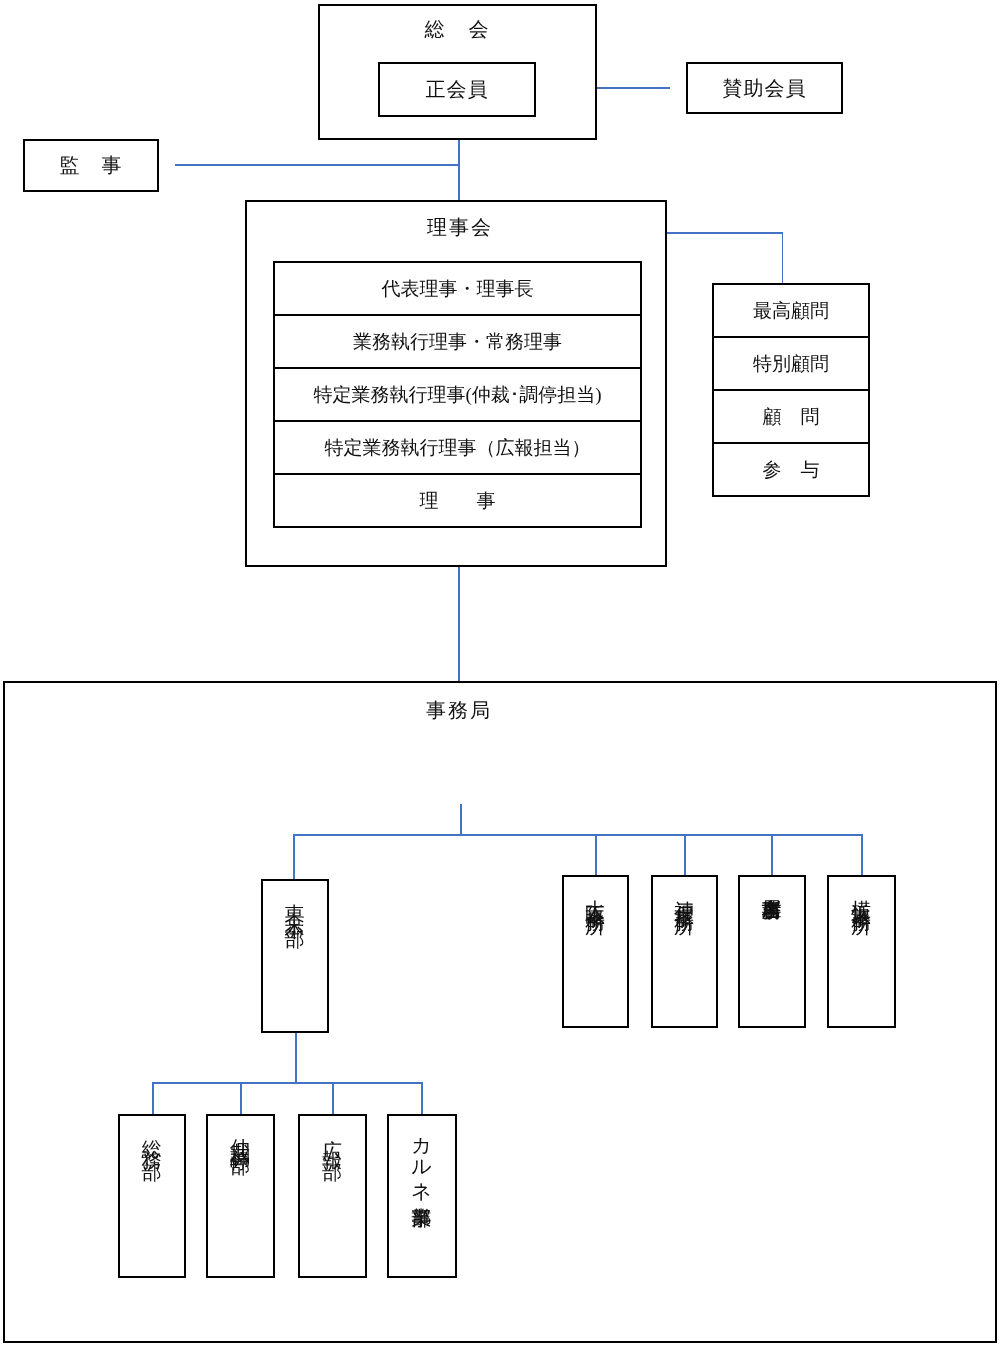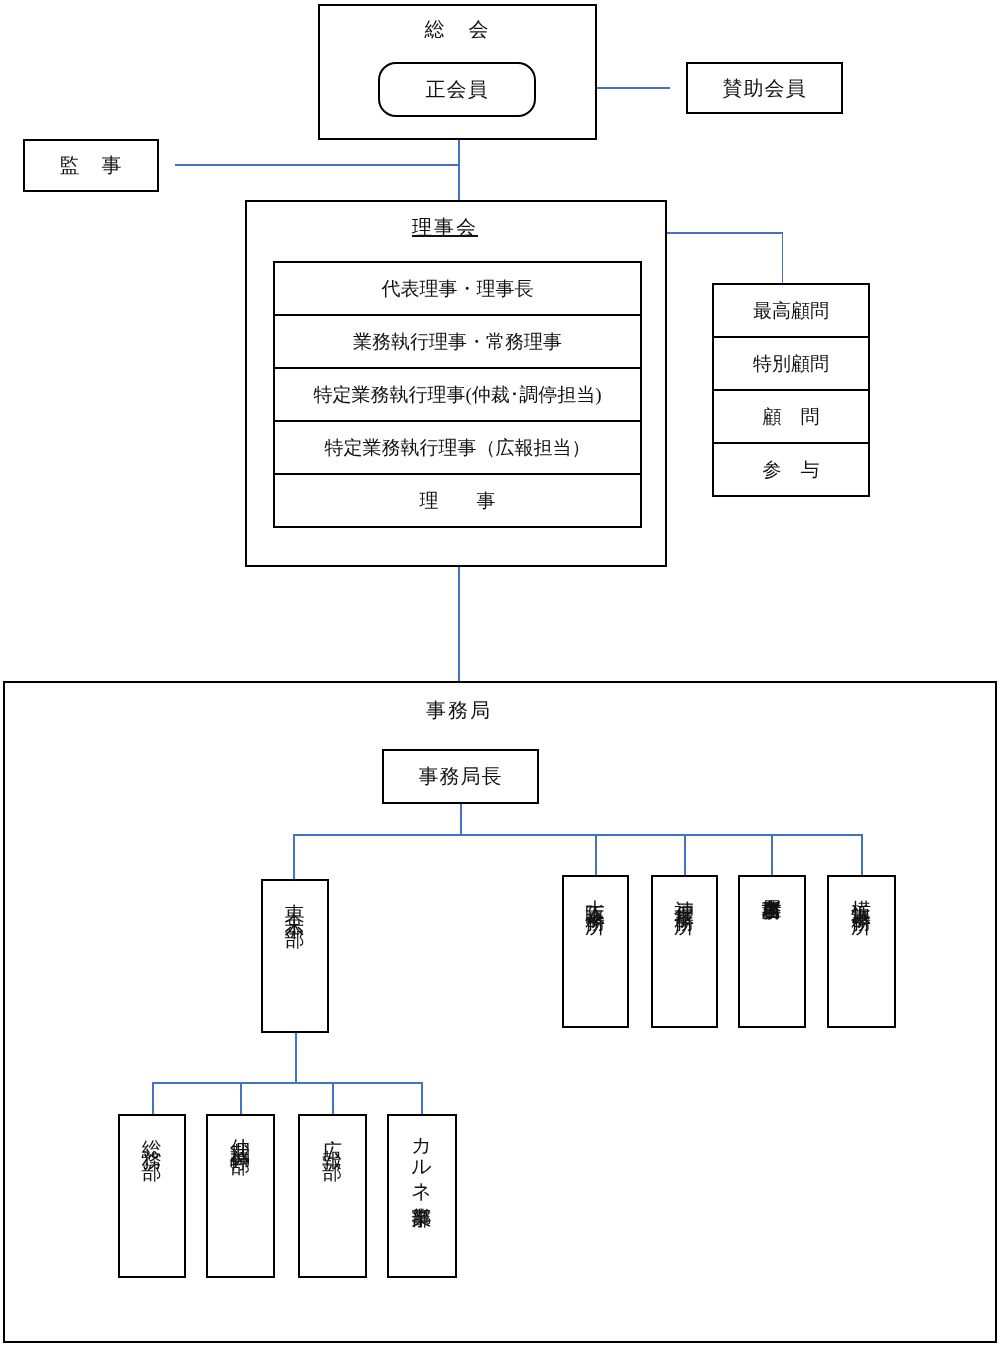--- a/index.html
+++ b/index.html
@@ -68,55 +68,52 @@
   .hline { height: 1.5px; }
   .vline { width: 1.5px; }
 </style>
 </head>
 <body>
 
 <div id="canvas">
 
   <div class="box" style="left:318px; top:4px; width:279px; height:136px;"></div>
   <div class="title-label" style="left:318px; top:16px; width:279px;">総　会</div>
-  <div class="box center-text" style="left:378px; top:62px; width:158px; height:55px;border-radius:18px;">
+  <div class="box center-text" style="left:378px; top:62px; width:158px; height:55px;">
     <span>正会員</span>
   </div>
 
   <div class="box center-text" style="left:670px; top:62px; width:157px; height:52px;margin-left:16px;">
     <span>賛助会員</span>
   </div>
 
   <div class="box center-text" style="left:23px; top:139px; width:136px; height:53px;">
     <span>監　事</span>
   </div>
 
   <div class="box" style="left:245px; top:200px; width:422px; height:367px;"></div>
-  <div class="title-label" style="left:234px; top:214px; width:422px;text-decoration:underline;">理事会</div>
+  <div class="title-label" style="left:249px; top:214px; width:422px;">理事会</div>
   <div class="rows" style="left:273px; top:261px; width:369px;">
     <div class="row">代表理事・理事長</div>
     <div class="row">業務執行理事・常務理事</div>
     <div class="row">特定業務執行理事(仲裁･調停担当)</div>
     <div class="row">特定業務執行理事（広報担当）</div>
     <div class="row">理　　事</div>
   </div>
 
   <div class="rows" style="left:712px; top:283px; width:158px;">
     <div class="row">最高顧問</div>
     <div class="row">特別顧問</div>
     <div class="row">顧　問</div>
     <div class="row">参　与</div>
   </div>
 
   <div class="box" style="left:3px; top:681px; width:994px; height:662px;"></div>
   <div class="title-label" style="left:3px; top:697px; width:912px;">事務局</div>
 
-  <div class="box center-text" style="left:382px; top:749px; width:157px; height:55px;">
-    <span>事務局長</span>
-  </div>
 
   <div class="box vbox" style="left:261px; top:879px; width:68px; height:154px;">
     <span class="vtext v-space-md">東京本部</span>
   </div>
 
   <div class="box vbox" style="left:562px; top:875px; width:67px; height:153px;">
     <span class="vtext v-space-sm">大阪事務所</span>
   </div>
   <div class="box vbox" style="left:651px; top:875px; width:67px; height:153px;">
     <span class="vtext v-space-sm">神戸事務所</span>

